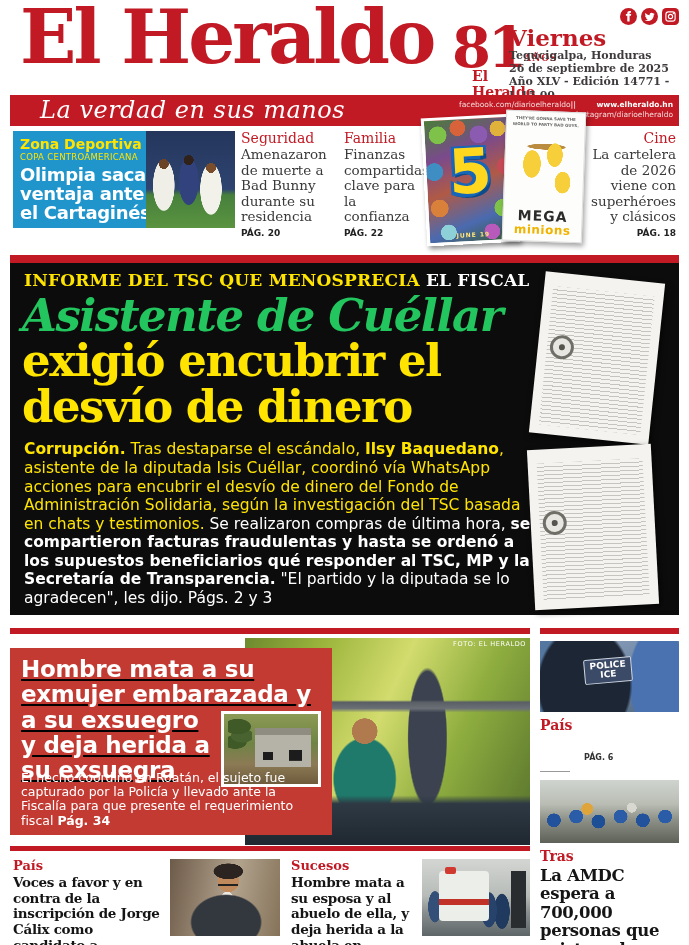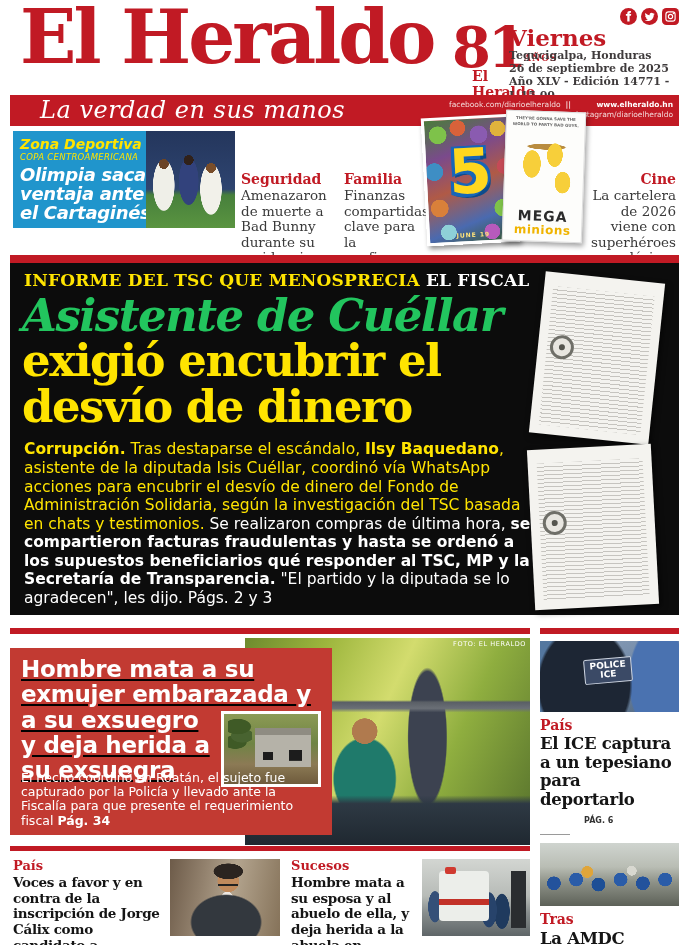--- a/index.html
+++ b/index.html
@@ -22,40 +22,40 @@
   .anniv-sub{font-size:14px;font-weight:bold;margin-top:-4px;padding-left:20px;}
   .dateblock{position:absolute;right:10px;top:8px;width:170px;text-align:left;}
   .social{display:flex;justify-content:flex-end;gap:4px;margin-bottom:1px;}
   .social svg{display:block;}
   .day{color:var(--red);font-weight:bold;font-size:23px;line-height:1;}
   .dateline{color:#3f3b3c;font-weight:bold;font-size:11px;line-height:1.2;}
 
   
   .tagbar{position:absolute;left:10px;top:95px;width:669px;height:31px;background:var(--red);}
   .slogan{position:absolute;left:30px;top:1px;color:#fff;font-style:italic;font-size:24px;letter-spacing:.5px;}
-  .barlinks{position:absolute;right:6px;top:5px;display:flex;gap:5px;align-items:flex-start;color:#f4d9d9;font-size:7.5px;line-height:1.3;text-align:right;}
+  .barlinks{position:absolute;right:6px;top:5px;display:flex;align-items:flex-start;color:#f4d9d9;font-size:7.5px;line-height:1.3;text-align:right;}
   .barlinks .site{color:#fff;font-weight:bold;}
   .barsep{color:#f4d9d9;font-weight:bold;}
 
   
-  .sports-box{position:absolute;left:13px;top:131px;width:147px;height:97px;background:var(--blue);padding:6px 7px;font-style:italic;}
+  .sports-box{position:absolute;left:13px;top:131px;width:147px;height:97px;background:var(--blue);padding:6px 7px;}
   .zd-label{color:var(--yellow);font-weight:bold;font-size:14px;line-height:1;}
   .zd-kicker{color:var(--yellow);font-size:8.5px;letter-spacing:.3px;margin-top:1px;}
   .zd-headline{color:#fff;font-weight:bold;font-size:18px;line-height:1.06;margin-top:3px;letter-spacing:-.3px;}
   .soccer-photo{position:absolute;left:146px;top:131px;width:89px;height:97px;
     background:
       radial-gradient(circle 5px at 20% 34%,#6b4426 98%,transparent),
       radial-gradient(circle 5px at 73% 38%,#7a4e2a 98%,transparent),
       radial-gradient(circle 5px at 48% 30%,#30211a 98%,transparent),
       radial-gradient(ellipse 11px 26px at 20% 56%,#efefe8 96%,transparent),
       radial-gradient(ellipse 11px 26px at 73% 60%,#f2f1ea 96%,transparent),
       radial-gradient(ellipse 10px 24px at 48% 52%,#32427c 96%,transparent),
       linear-gradient(180deg,#24365c 0%,#2e4470 60%,#47803c 66%,#5a9440 100%);}
   .teaser{position:absolute;top:131px;}
-  .teaser-label{color:var(--red);font-weight:bold;font-size:14px;line-height:1.1;margin-top:41px;}
+  .teaser-label{color:var(--red);font-weight:normal;font-size:14px;line-height:1.1;}
   .teaser-headline{color:#3a3a3a;font-size:13.5px;line-height:1.14;margin-top:1px;}
   .teaser-page{color:#222;font-weight:bold;font-size:9px;margin-top:4px;font-family:"DejaVu Sans","Liberation Sans",sans-serif;}
   .t-seg{left:241px;width:97px;}
   .t-fam{left:344px;width:79px;}
   .t-cine{left:582px;width:94px;text-align:right;}
 
   
   .posters{position:absolute;left:424px;top:111px;width:160px;height:137px;z-index:6;}
   .poster-toy{position:absolute;left:0;top:5px;width:93px;height:128px;transform:rotate(-3deg);
     border:3px solid #fff;box-shadow:2px 3px 5px rgba(0,0,0,.45);
@@ -144,21 +144,21 @@
     background:
       radial-gradient(ellipse 48px 60px at 32% 62%,#1d2634 94%,transparent),
       radial-gradient(ellipse 30px 55px at 85% 55%,#4a72b0 94%,transparent),
       radial-gradient(ellipse 24px 42px at 4% 45%,#54779f 94%,transparent),
       linear-gradient(160deg,#8fa3bb 0%,#6f87a6 52%,#51677f 100%);}
   .ice-patch{position:absolute;left:32%;top:24%;background:#3b4a66;border:1px solid #cfd6e2;border-radius:2px;
     color:#fff;font-weight:bold;font-size:9px;line-height:1.05;padding:2px 5px;text-align:center;transform:rotate(-5deg);
     font-family:"DejaVu Sans","Liberation Sans",sans-serif;}
   .rc-section{color:var(--red);font-weight:bold;font-size:14px;margin-top:6px;line-height:1.1;}
   .rc-headline{color:#151515;font-weight:bold;font-size:16.5px;line-height:1.12;letter-spacing:-.3px;margin-top:2px;}
-  .rc-page{color:#333;font-weight:bold;font-size:8px;margin-top:7px;font-family:"DejaVu Sans","Liberation Sans",sans-serif;padding-left:44px;}
+  .rc-page{color:#333;font-weight:bold;font-size:8px;margin-top:20px;font-family:"DejaVu Sans","Liberation Sans",sans-serif;padding-left:44px;}
   .rc-divider{width:30px;border-top:1.5px solid #9a9a9a;margin:9px 0 8px 0;}
   .metro-photo{width:100%;height:63px;
     background:
       radial-gradient(circle 7px at 10% 64%,#23529c 96%,transparent),
       radial-gradient(circle 7px at 26% 58%,#2a5ca8 96%,transparent),
       radial-gradient(circle 7px at 42% 66%,#1d4f96 96%,transparent),
       radial-gradient(circle 7px at 58% 58%,#2a5ca8 96%,transparent),
       radial-gradient(circle 7px at 74% 64%,#23529c 96%,transparent),
       radial-gradient(circle 7px at 90% 58%,#2a5ca8 96%,transparent),
       radial-gradient(circle 6px at 34% 46%,#e0a53a 96%,transparent),
@@ -319,21 +319,20 @@
 
   <aside class="right-col">
     <div class="rc-rule"></div>
     <div class="ice-photo">
       <div class="ice-patch">
         <div>POLICE</div>
         <div>ICE</div>
       </div>
     </div>
     <div class="rc-section">País</div>
-    <div class="rc-headline">El ICE captura a un tepesiano para deportarlo</div>
     <div class="rc-page">PÁG. 6</div>
     <div class="rc-divider"></div>
     <div class="metro-photo"></div>
     <div class="rc-section">Tras</div>
     <div class="rc-headline"><span>La AMDC espera a 700,000 personas que asistan al carnaval </span></div>
   </aside>
 
   <section class="bottom">
     <div class="b-rule"></div>
     <div class="b-story b-pais">

